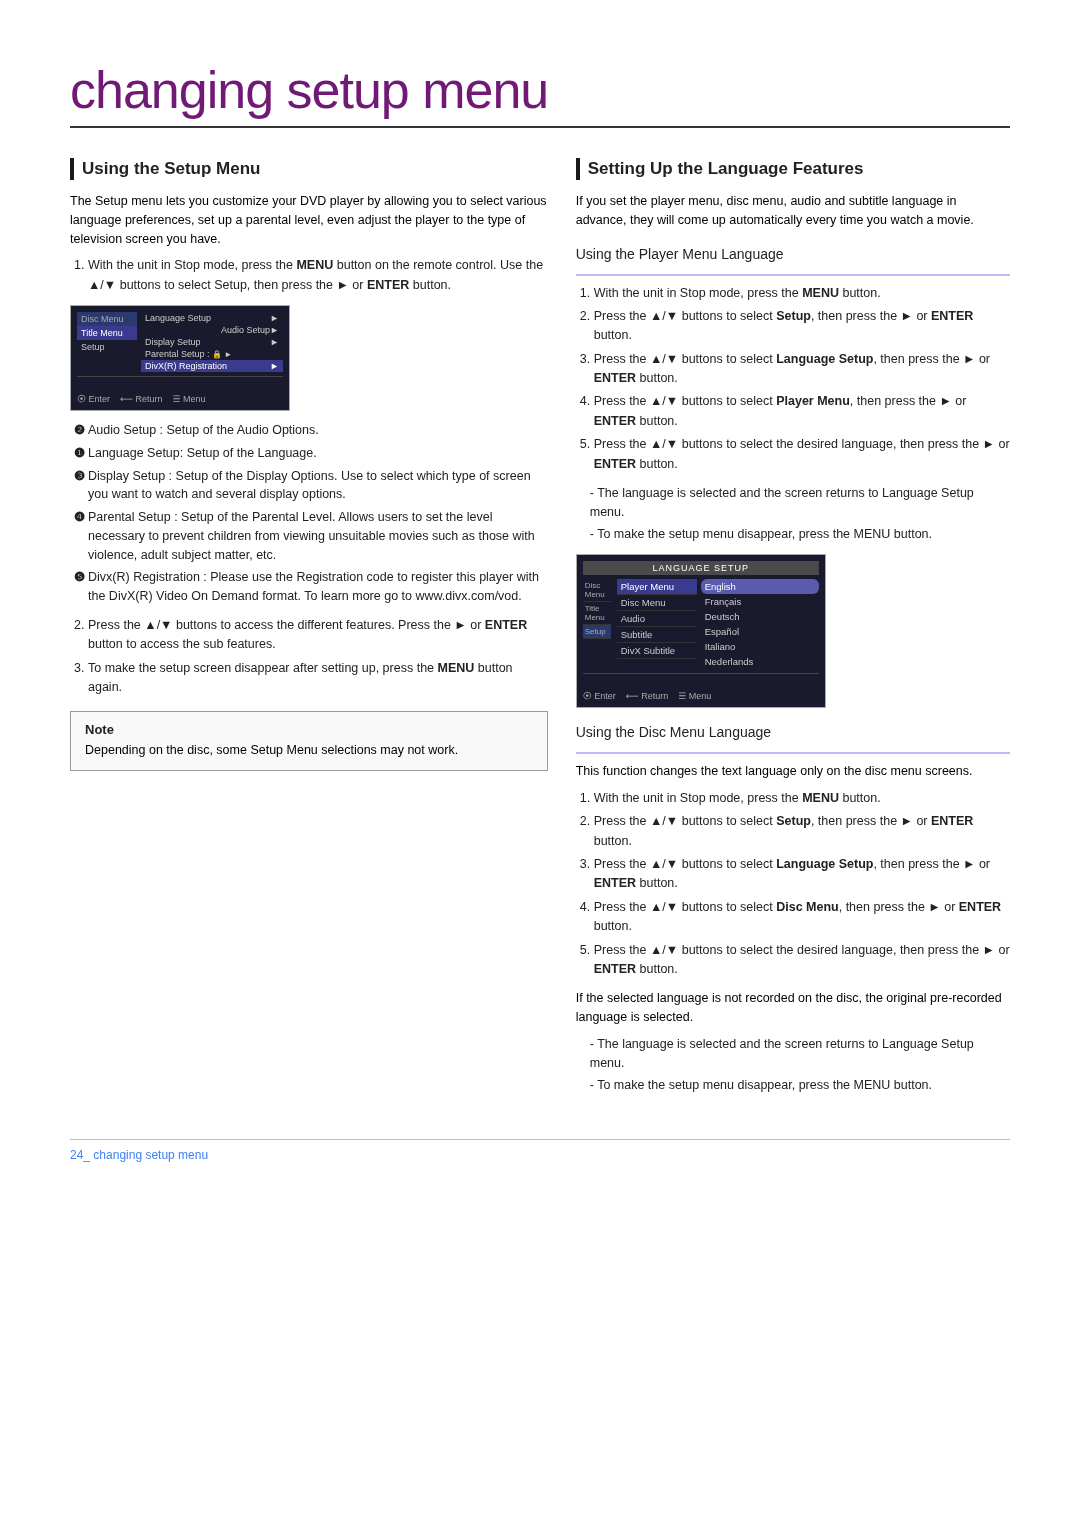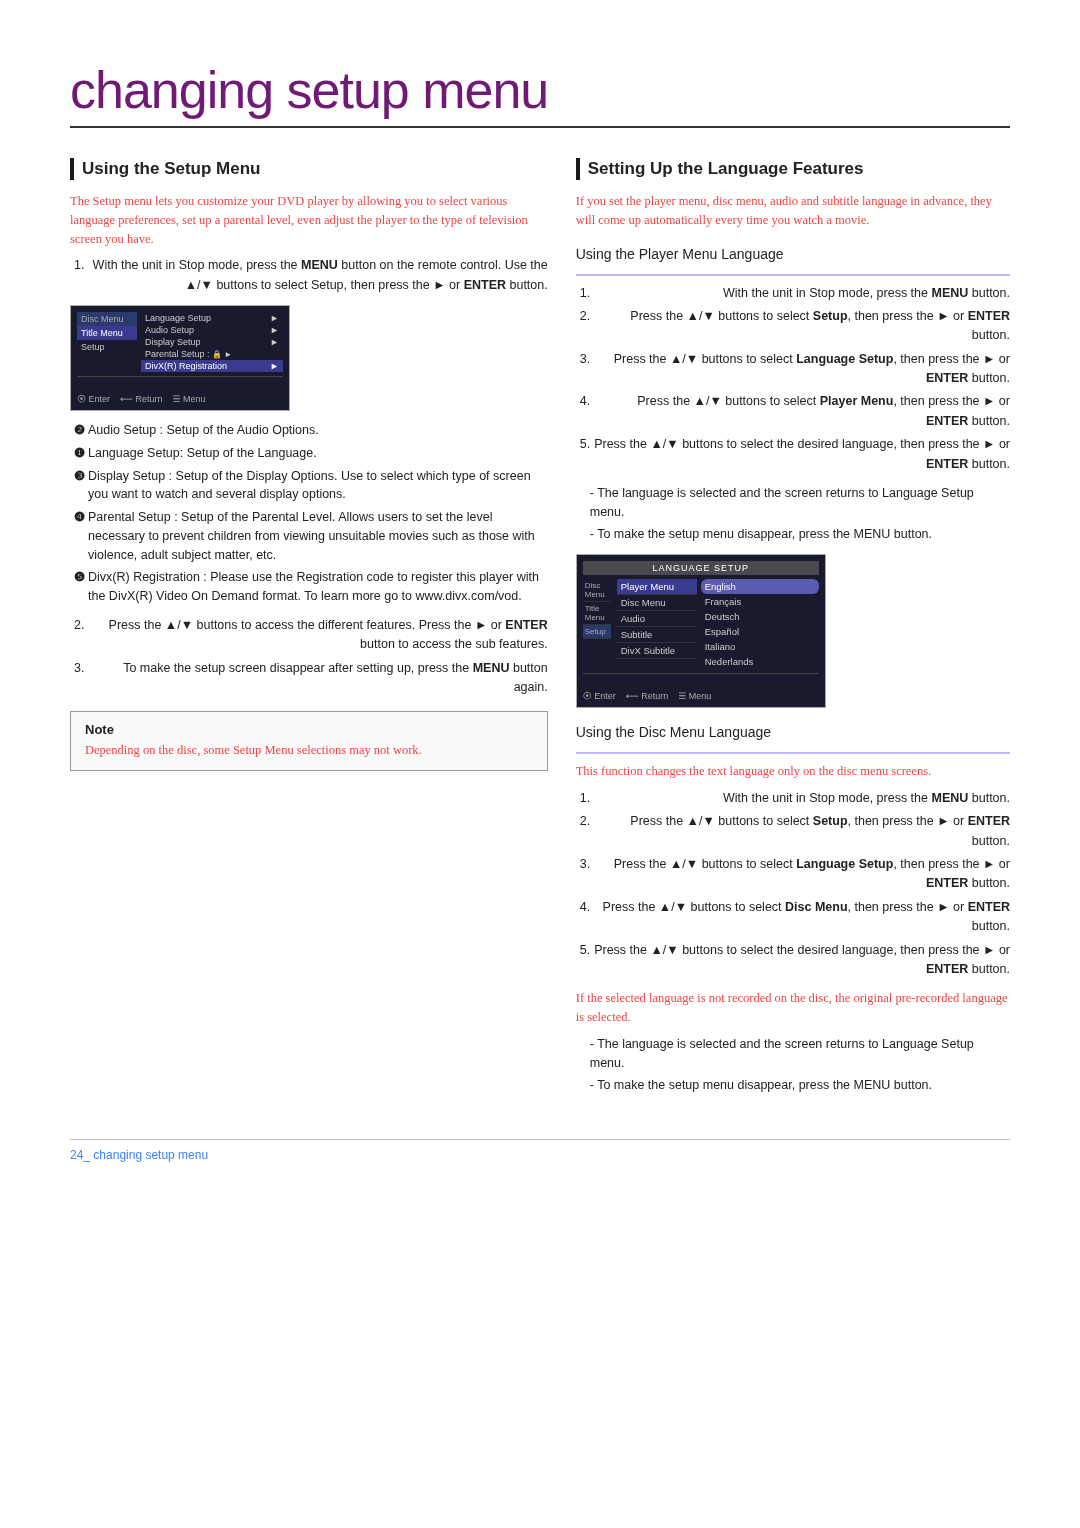--- a/index.html
+++ b/index.html
@@ -46,33 +46,31 @@
       font-weight: normal;
       border-bottom: 2px solid #c4b5fd;
       padding-bottom: 12px;
       margin-bottom: 8px;
       margin-top: 16px;
     }
     p {
       font-size: 12.5px;
       line-height: 1.5;
       margin-bottom: 8px;
-      color: #ef4444;
-      font-family: Liberation Serif, serif;
+      color: #000000;
     }
     ol {
       padding-left: 18px;
       margin-bottom: 10px;
     }
     ol li {
       font-size: 12.5px;
       line-height: 1.55;
       margin-bottom: 4px;
       color: #222;
-      text-align: right;
     }
     ul.bullet-list {
       list-style: none;
       padding-left: 4px;
       margin-bottom: 10px;
     }
     ul.bullet-list li {
       font-size: 12.5px;
       line-height: 1.5;
       padding-left: 14px;
@@ -216,21 +214,21 @@
         <div style="width:60px;">
           <div class="screen-row" style="background:#2a3a6e; color:#aaa; font-size:9px; padding:2px 4px;">Disc Menu</div>
           <div class="screen-row selected" style="font-size:9px; padding:2px 4px;">Title Menu</div>
           <div class="screen-row" style="font-size:9px; padding:2px 4px;">Setup</div>
         </div>
         <div style="flex:1;">
           <div class="screen-row" style="font-size:9px; padding:1px 4px; justify-content:space-between;">
               <span>Language Setup</span>
               <span>►</span>
             </div>
-          <div class="screen-row" style="font-size:9px; padding:1px 4px; justify-content:space-between;">
+          <div class="screen-row" style="font-size:9px; padding:1px 4px; justify-content:flex-end;">
               <span>Audio Setup</span>
               <span>►</span>
             </div>
           <div class="screen-row" style="font-size:9px; padding:1px 4px; justify-content:space-between;">
               <span>Display Setup</span>
               <span>►</span>
             </div>
           <div class="screen-row" style="font-size:9px; padding:1px 4px; justify-content:space-between;">
               <span>Parental Setup : <span style="font-size:8px;">🔒 ►</span></span>
             </div>

